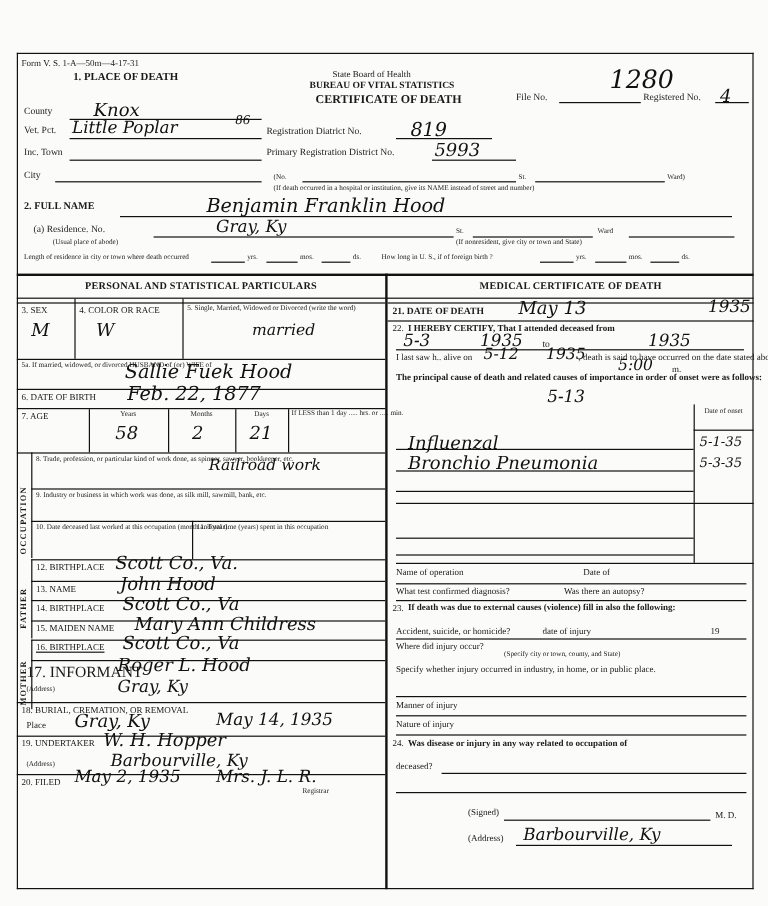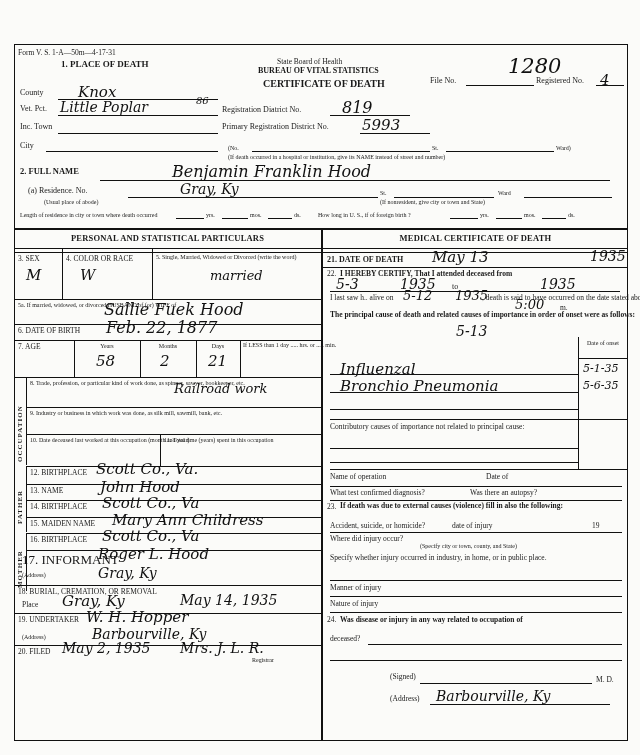--- a/index.html
+++ b/index.html
@@ -156,21 +156,21 @@
   <div class="line" style="left:26px;top:484px;width:295px;height:1px;"></div>
   <div class="pt" style="left:30px;top:486px;font-size:7.5px;">13. NAME</div>
   <div class="hand" style="position:absolute;left:100px;top:478px;font-size:15px;">John Hood</div>
   <div class="line" style="left:26px;top:500px;width:295px;height:1px;"></div>
   <div class="pt" style="left:30px;top:502px;font-size:7.5px;">14. BIRTHPLACE</div>
   <div class="hand" style="position:absolute;left:102px;top:494px;font-size:15px;">Scott Co., Va</div>
   <div class="line" style="left:26px;top:517px;width:295px;height:1px;"></div>
   <div class="pt" style="left:30px;top:519px;font-size:7.5px;">15. MAIDEN NAME</div>
   <div class="hand" style="position:absolute;left:112px;top:511px;font-size:15px;">Mary Ann Childress</div>
   <div class="line" style="left:26px;top:533px;width:295px;height:1px;"></div>
-  <div class="pt" style="left:30px;top:535px;font-size:7.5px;">16. BIRTHPLACE</div>
+  <div class="pt" style="left:30px;top:535px;font-size:7.5px;text-decoration:underline;">16. BIRTHPLACE</div>
   <div class="hand" style="position:absolute;left:102px;top:527px;font-size:15px;">Scott Co., Va</div>
   <div class="line" style="left:26px;top:550px;width:295px;height:1px;"></div>
 
   <div class="pt" style="left:22px;top:552px;font-size:13px;">17. INFORMANT</div>
   <div class="hand" style="position:absolute;left:98px;top:545px;font-size:15px;">Roger L. Hood</div>
   <div class="pt xs" style="left:22px;top:572px;">(Address)</div>
   <div class="hand" style="position:absolute;left:98px;top:565px;font-size:14px;">Gray, Ky</div>
   <div class="line" style="left:14px;top:585px;width:307px;height:1px;"></div>
 
   <div class="pt" style="left:18px;top:587px;font-size:7.5px;">18. BURIAL, CREMATION, OR REMOVAL</div>
@@ -216,25 +216,24 @@
 
   <div class="vline" style="left:578px;top:337px;width:1px;height:82px;"></div>
   <div class="pt xs c" style="left:580px;top:339px;width:46px;line-height:8px;">Date of onset</div>
   <div class="line" style="left:578px;top:358px;width:50px;height:1px;"></div>
 
   <div class="line" style="left:330px;top:374px;width:248px;height:1px;"></div>
   <div class="hand" style="position:absolute;left:340px;top:360px;font-size:15px;">Influenzal</div>
   <div class="hand" style="position:absolute;left:583px;top:362px;font-size:11px;">5-1-35</div>
   <div class="line" style="left:330px;top:392px;width:248px;height:1px;"></div>
   <div class="hand" style="position:absolute;left:340px;top:377px;font-size:15px;">Bronchio Pneumonia</div>
-  <div class="hand" style="position:absolute;left:583px;top:379px;font-size:11px;">5-6-35</div>
+  <div class="hand" style="position:absolute;left:583px;top:379px;font-size:11px;">5-3-35</div>
   <div class="line" style="left:330px;top:409px;width:248px;height:1px;"></div>
   <div class="line" style="left:330px;top:419px;width:298px;height:1px;"></div>
 
-  <div class="pt" style="left:330px;top:422px;width:250px;font-size:7.5px;line-height:9px;">Contributory causes of importance not related to principal cause:</div>
   <div class="vline" style="left:578px;top:419px;width:1px;height:50px;"></div>
   <div class="line" style="left:330px;top:448px;width:248px;height:1px;"></div>
   <div class="line" style="left:330px;top:462px;width:248px;height:1px;"></div>
   <div class="line" style="left:330px;top:469px;width:298px;height:1px;"></div>
 
   <div class="pt" style="left:330px;top:472px;font-size:7.5px;">Name of operation</div>
   <div class="pt" style="left:486px;top:472px;font-size:7.5px;">Date of</div>
   <div class="line" style="left:330px;top:486px;width:292px;height:1px;"></div>
   <div class="pt" style="left:330px;top:488px;font-size:7.5px;">What test confirmed diagnosis?</div>
   <div class="pt" style="left:470px;top:488px;font-size:7.5px;">Was there an autopsy?</div>

